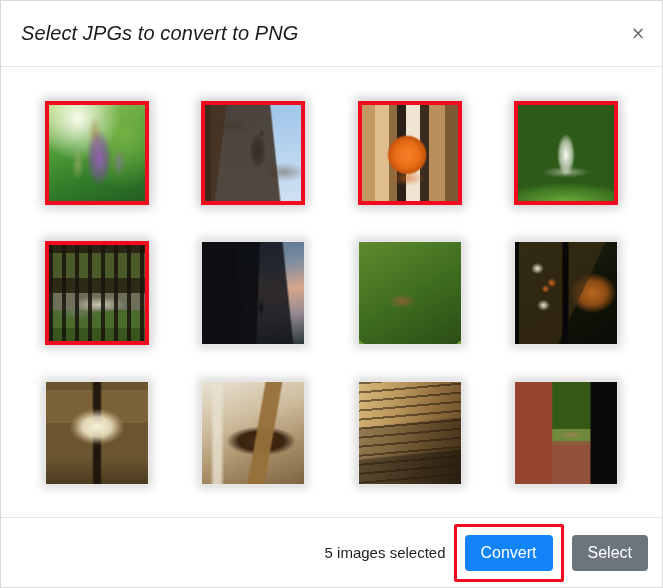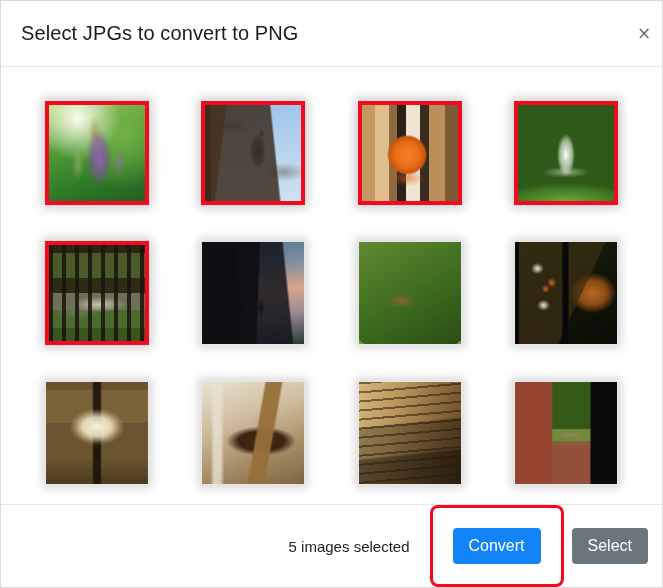--- a/index.html
+++ b/index.html
@@ -21,22 +21,23 @@
     flex-direction: column;
   }
 
   
   .header {
     height: 66px;
     flex: 0 0 66px;
     border-bottom: 1px solid #e6e6e6;
     display: flex;
     align-items: center;
-    padding: 0 4px 0 20px;
+    padding: 0 10px 0 20px;
     background: #fff;
+    font-style: italic;
   }
   .title {
     font-size: 20px;
     color: #1b1b1f;
     font-weight: 400;
     letter-spacing: 0.1px;
     flex: 1 1 auto;
     white-space: nowrap;
   }
   .close-x {
@@ -216,27 +217,27 @@
     display: flex;
     align-items: center;
     justify-content: flex-end;
     padding: 0 14px 0 18px;
     background: #fff;
     gap: 0;
   }
   .sel-count {
     font-size: 15px;
     color: #1f1f23;
-    margin-right: 20px;
+    margin-right: 8px;
     white-space: nowrap;
   }
   .highlight-box {
     border: 3px solid #f40a1e;
-    padding: 20px;
-    border-radius: 8px;
+    padding: 8px;
+    border-radius: 2px;
     display: inline-flex;
     margin-right: 8px;
   }
   .btn {
     border: none;
     border-radius: 4px;
     font-size: 16px;
     font-family: "Liberation Sans", sans-serif;
     color: #ffffff;
     padding: 0 16px;

